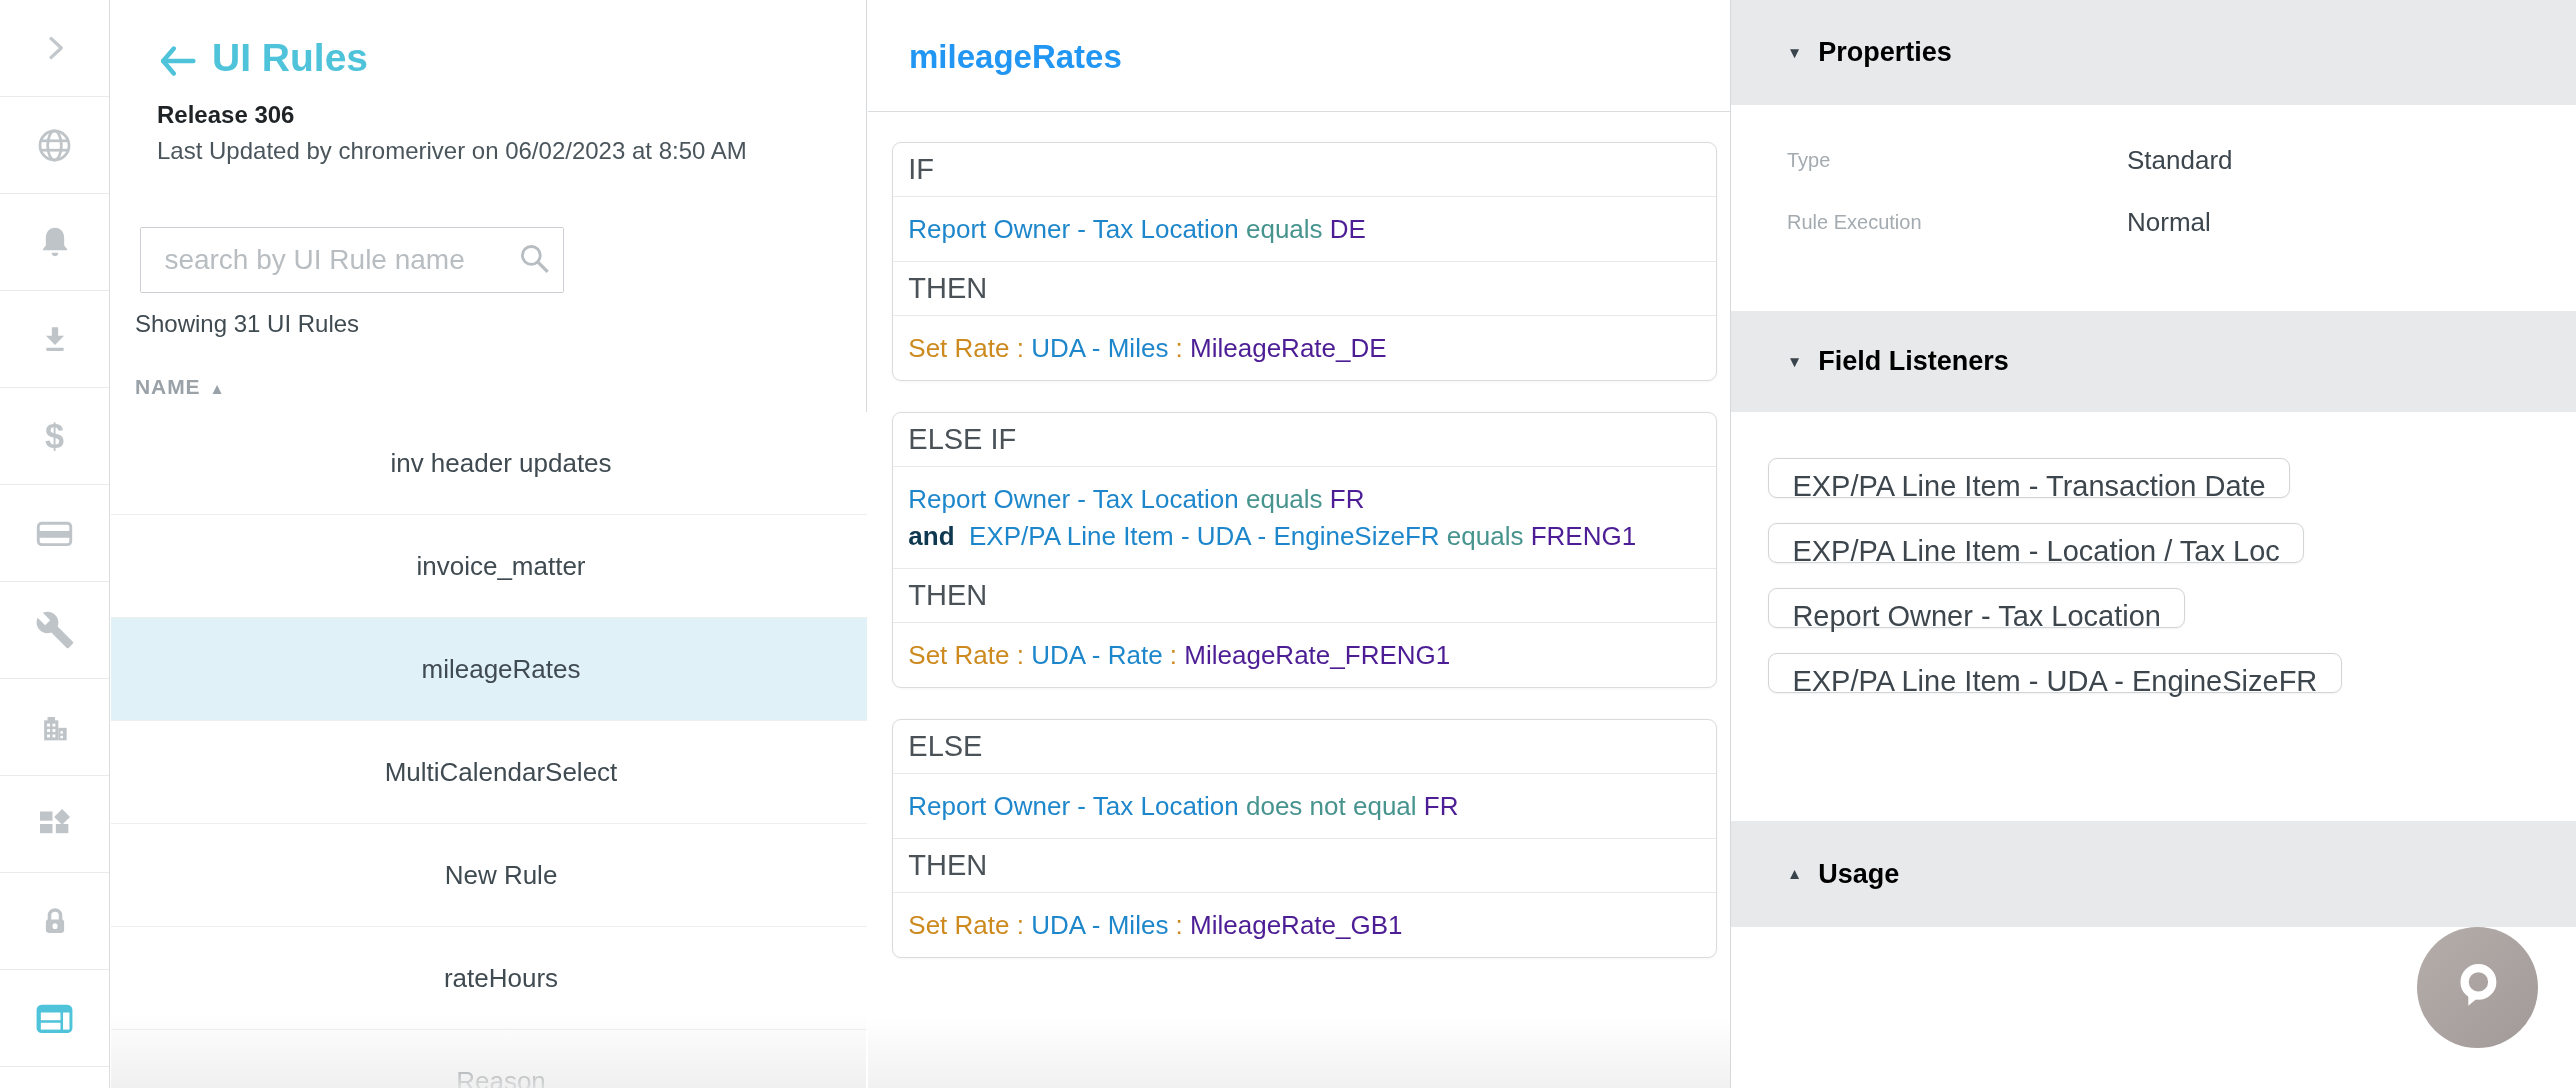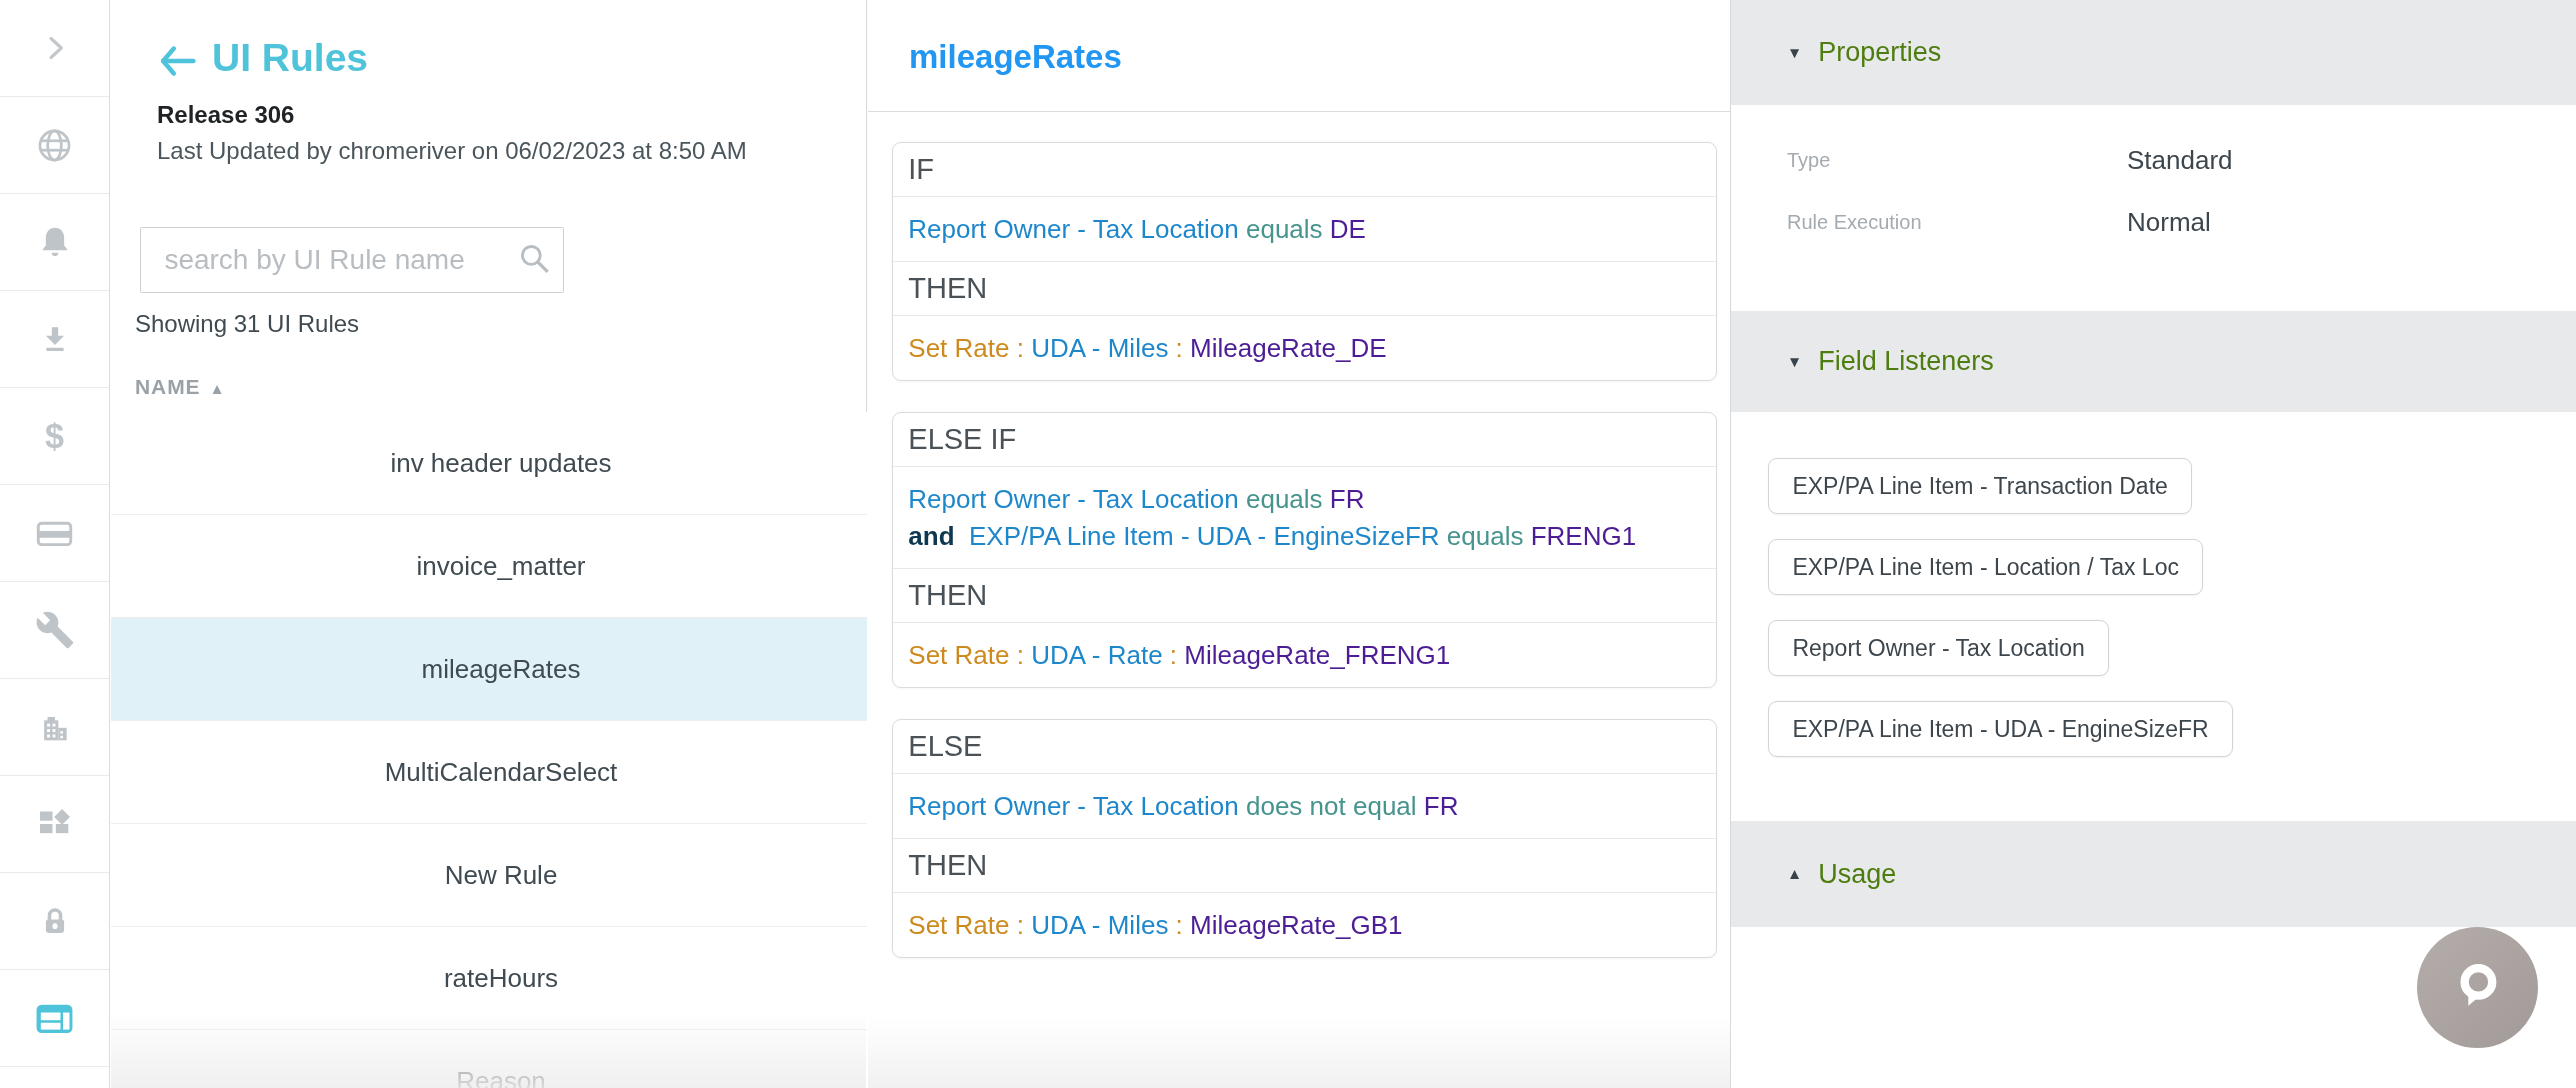--- a/index.html
+++ b/index.html
@@ -56,32 +56,32 @@
   .seg-action { color:#cd8a1f; }
   .seg-conj { color:#0e3850; font-weight:bold; }
   .mid-fade { position:absolute; left:0; bottom:0; width:100%; height:72px; pointer-events:none;
               background:linear-gradient(to bottom, rgba(242,242,242,0), rgba(240,240,240,.95)); }
 
   
   .right-panel { position:absolute; left:1731px; top:0; width:845px; height:1089px; background:#fff; }
   .band { position:absolute; left:0; width:100%; background:#e8e9ea; display:flex; align-items:center;
           padding-left:56px; cursor:pointer; }
   .band .caret { font-size:15.3px; color:#39434b; margin-right:16px; }
-  .band .band-label { font-size:27px; font-weight:normal; color:#4d7c0f; }
+  .band .band-label { font-size:27px; font-weight:bold; color:#000000; }
   .band-properties { top:0; height:105px; }
   .band-listeners { top:311px; height:101px; }
   .band-usage { top:821px; height:106px; }
   .prop-rows { position:absolute; left:56px; top:129px; width:739px; }
   .prop-row { height:62px; display:flex; align-items:center; }
   .prop-label { width:340px; font-size:20px; color:#a4abb0; }
   .prop-value { font-size:26px; color:#3d464d; }
   .chips { position:absolute; left:37px; top:458px; }
-  .chip { display:block; width:max-content; height:56px; line-height:54px; margin-bottom:25px;
+  .chip { display:block; width:max-content; height:40px; line-height:54px; margin-bottom:25px;
           padding:0 23.4px; border:0.9px solid #d2d5d8; border-radius:9px; background:#fff;
-          font-size:23px; color:#3d464d; box-shadow:0 0.9px 1.8px rgba(0,0,0,.05); cursor:pointer; }
+          font-size:29px; color:#3d464d; box-shadow:0 0.9px 1.8px rgba(0,0,0,.05); cursor:pointer; }
 
   
   .help-btn { position:absolute; left:2417px; top:927px; width:121px; height:121px; border-radius:50%;
               background:linear-gradient(135deg,#b5adaa,#a29a98); display:flex; align-items:center;
               justify-content:center; cursor:pointer; }
 </style>
 </head>
 <body>
 
 <div id="stage">

